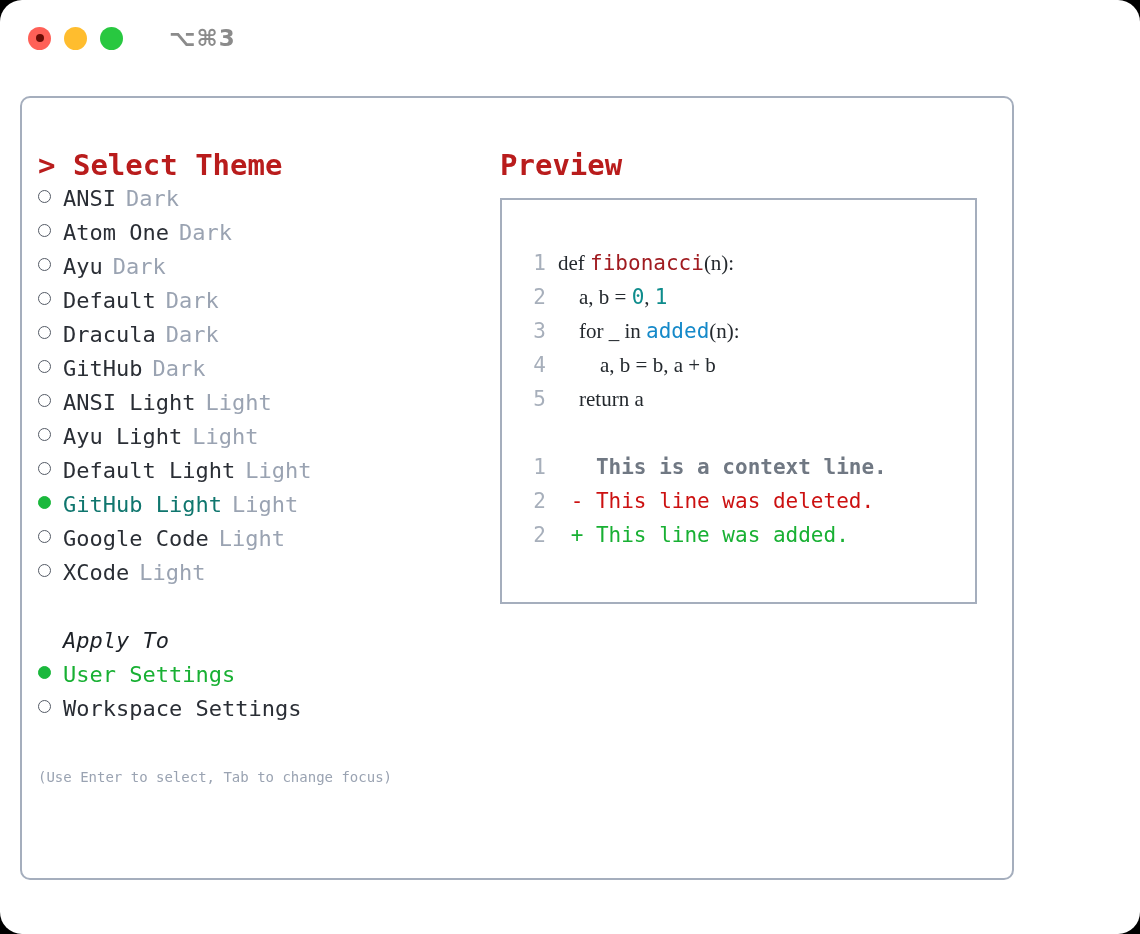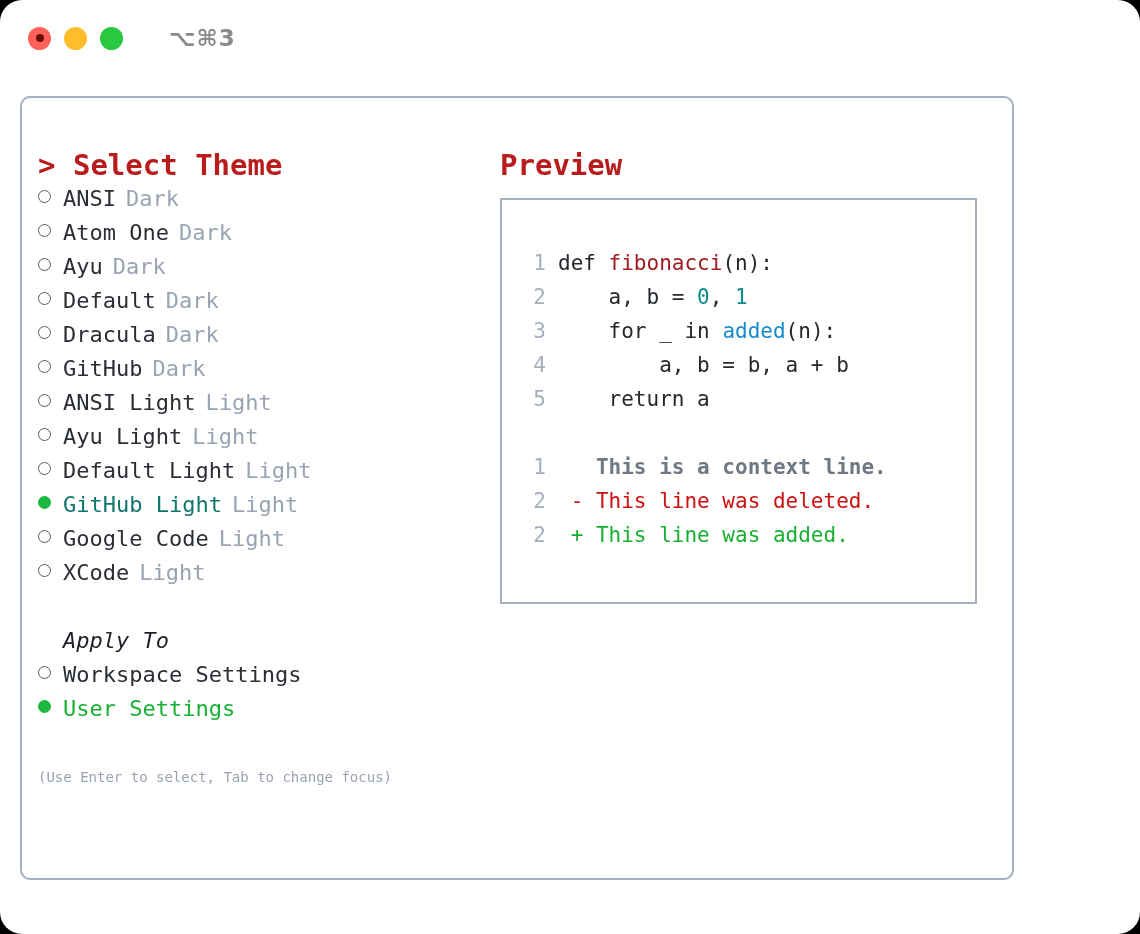--- a/index.html
+++ b/index.html
@@ -185,21 +185,21 @@
   .ln {
     color: #a7afbb;
     width: 24px;
     display: inline-block;
     text-align: right;
     flex: none;
     margin-right: 12px;
   }
   .code-gap { height: 34px; }
 
-  .tok-plain  { color: #24292e; }
+  .tok-plain  { color: #24292e; font-family: Liberation Serif, serif; }
   .tok-fn     { color: #a01b20; }
   .tok-num    { color: #0e8c8c; }
   .tok-call   { color: #1589c9; }
   .tok-ctx    { color: #707883; font-weight: bold; }
   .tok-del    { color: #cc1111; }
   .tok-add    { color: #18b033; }
 </style>
 </head>
 <body>
 
@@ -231,22 +231,22 @@
           <div class="theme-row"><span class="radio"></span><span class="theme-name">Ayu Light</span><span class="theme-tag">Light</span></div>
           <div class="theme-row"><span class="radio"></span><span class="theme-name">Default Light</span><span class="theme-tag">Light</span></div>
           <div class="theme-row selected"><span class="radio on"></span><span class="theme-name">GitHub Light</span><span class="theme-tag">Light</span></div>
           <div class="theme-row"><span class="radio"></span><span class="theme-name">Google Code</span><span class="theme-tag">Light</span></div>
           <div class="theme-row"><span class="radio"></span><span class="theme-name">XCode</span><span class="theme-tag">Light</span></div>
         </div>
 
       <div class="apply-block">
         <div class="apply-label">Apply To</div>
         <div id="apply-list">
+            <div class="apply-row selected"><span class="radio on"></span><span class="opt-text">User Settings</span></div>
             <div class="apply-row"><span class="radio"></span><span class="opt-text">Workspace Settings</span></div>
-            <div class="apply-row selected"><span class="radio on"></span><span class="opt-text">User Settings</span></div>
           </div>
       </div>
 
       <div class="hint">(Use Enter to select, Tab to change focus)</div>
     </div>
 
     <div class="col-right">
       <div class="section-title">Preview</div>
 
       <div class="preview-box">

